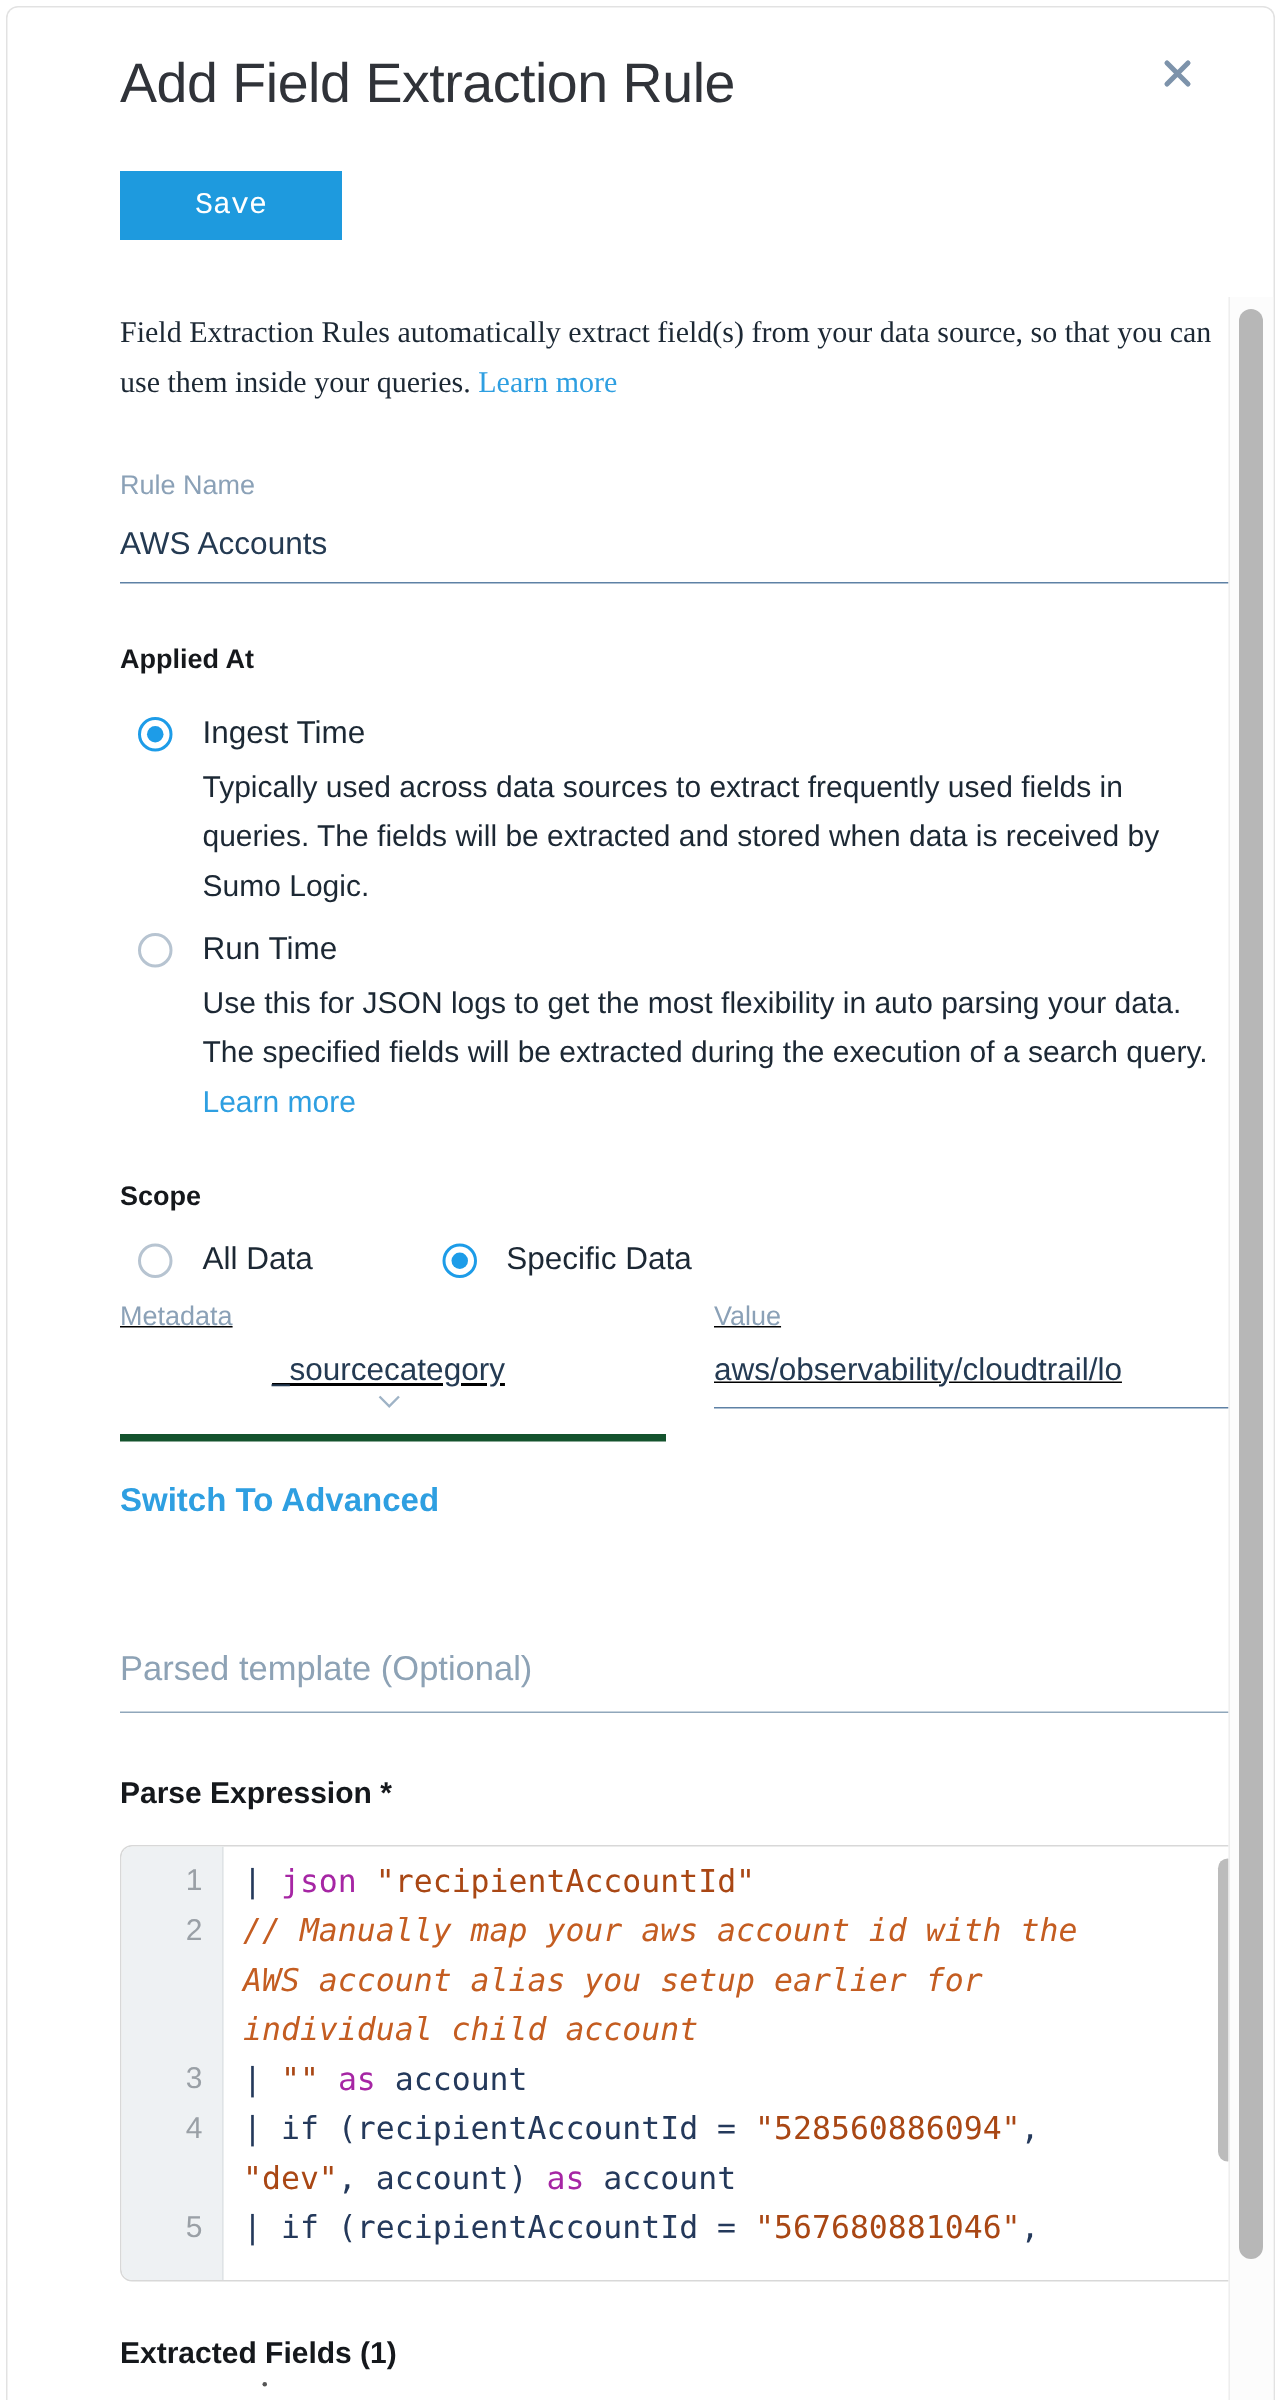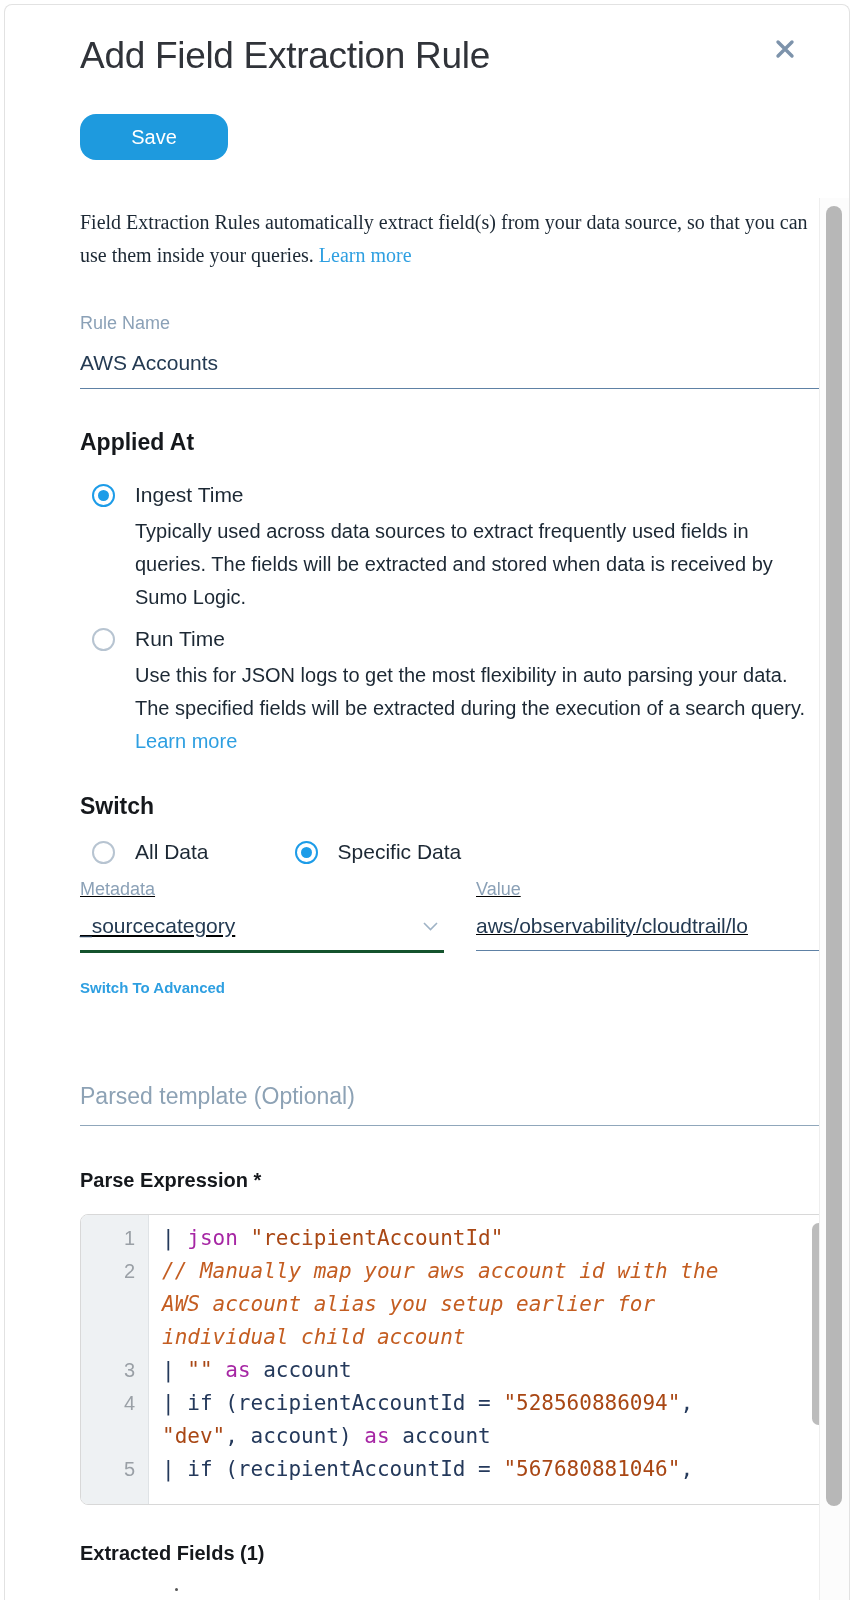--- a/index.html
+++ b/index.html
@@ -9,32 +9,32 @@
            background:#fff; border:1px solid #e2e2e2; border-bottom:none;
            border-radius:8px 8px 0 0; overflow:hidden;padding-left:43px; }
   .content { position:relative; padding:0 0 0 32px; }
 
   .dialog-title { margin-top:30px; font-size:37px; font-weight:400; color:#303339; letter-spacing:-0.3px; }
   .close-btn { position:absolute; top:30px; right:50px; width:28px; height:28px;
                display:flex; align-items:center; justify-content:center; cursor:pointer; }
   .close-btn svg { display:block; }
 
   .save-btn { margin-top:37px; width:148px; height:46px; background:#1e9ade; color:#fff;
-              border:none; border-radius:16px; font-size:20px; font-family:Liberation Sans, sans-serif;
+              border:none; border-radius:0; font-size:20px; font-family:Liberation Mono, monospace;
               cursor:pointer; display:block; }
 
   .intro { margin-top:46px; width:742px; font-size:20px; line-height:33px; color:#1c2834;font-family:Liberation Serif, serif; }
   a.link { color:#2e9fe1; text-decoration:none; cursor:pointer; }
 
   .field-label { font-size:18px; color:#8ba1b7; }
   .rule-label { margin-top:41px; }
   .rule-value { margin-top:17px; font-size:21px; color:#243a52; width:740px;
                 border-bottom:1px solid #5e81a5; padding-bottom:13px; }
 
-  .section-h { font-size:23px; font-weight:bold; color:#15181c; }
+  .section-h { font-size:18px; font-weight:bold; color:#15181c; }
   .applied-h { margin-top:40px; }
 
   .radio-row { display:flex; align-items:center; margin-left:12px; }
   .radio { flex:none; width:23px; height:23px; border-radius:50%; border:2px solid #b7c4d1;
            position:relative; background:#fff; cursor:pointer; }
   .radio.on { border-color:#1d9ce8; }
   .radio.on::after { content:""; position:absolute; left:50%; top:50%; width:11px; height:11px;
                      margin:-5.5px 0 0 -5.5px; border-radius:50%; background:#1d9ce8; }
   .radio-label { margin-left:20px; font-size:21px; color:#1c2834; cursor:pointer; }
   .opt-desc { margin:8px 0 0 55px; font-size:20px; line-height:33px; color:#1c2834; }
@@ -45,26 +45,26 @@
 
   .scope-h { margin-top:35px; }
   .scope-row { display:flex; align-items:center; margin-top:20px; margin-left:12px; }
   .scope-opt { display:flex; align-items:center; }
   .scope-opt.second { margin-left:86px; }
 
   .meta-grid { display:flex; margin-top:15px;text-decoration:underline; }
   .meta-col { width:396px; }
   .val-col { width:361px; }
   .meta-field { display:flex; align-items:center; justify-content:space-between; width:364px;
-                border-bottom:3px solid #14532d; padding:14px 6px 12px 0; }
+                border-bottom:5px solid #14532d; padding:14px 6px 12px 0;flex-direction:column; }
   .val-field { width:361px; border-bottom:1px solid #5e81a5; padding:14px 0 12px 0;
                white-space:nowrap; overflow:hidden; }
   .field-value { font-size:21px; color:#243a52; }
 
-  .switch-link { display:inline-block; margin-top:26px; font-size:15px; font-weight:bold; }
+  .switch-link { display:inline-block; margin-top:26px; font-size:22px; font-weight:bold; }
 
   .parsed-row { display:flex; align-items:center; justify-content:space-between;
                 margin-top:86px; width:757px; border-bottom:1px solid #90a7bb; padding-bottom:15px; }
   .parsed-label { font-size:23px; color:#8da2b5; }
 
   .pe-label { margin-top:43px; font-size:20px; }
 
   .editor { position:relative; margin-top:22px; width:752px; height:291px;
             border:1px solid #d8d8d8; border-radius:8px; overflow:hidden; background:#fff; }
   .gutter-bg { position:absolute; left:0; top:0; bottom:0; width:68px; background:#eef1f3;
@@ -121,21 +121,21 @@
         <span class="radio-label">Ingest Time</span>
       </div>
       <div class="opt-desc ingest-desc">Typically used across data sources to extract frequently used fields in queries. The fields will be extracted and stored when data is received by Sumo Logic.</div>
 
       <div class="radio-row run-row">
         <span class="radio"></span>
         <span class="radio-label">Run Time</span>
       </div>
       <div class="opt-desc run-desc"><span>Use this for JSON logs to get the most flexibility in auto parsing your data. The specified fields will be extracted during the execution of a search query. </span><a class="link">Learn more</a></div>
 
-      <div class="section-h scope-h">Switch</div>
+      <div class="section-h scope-h">Scope</div>
 
       <div class="scope-row">
         <div class="scope-opt">
           <span class="radio"></span>
           <span class="radio-label">All Data</span>
         </div>
         <div class="scope-opt second">
           <span class="radio on"></span>
           <span class="radio-label">Specific Data</span>
         </div>

